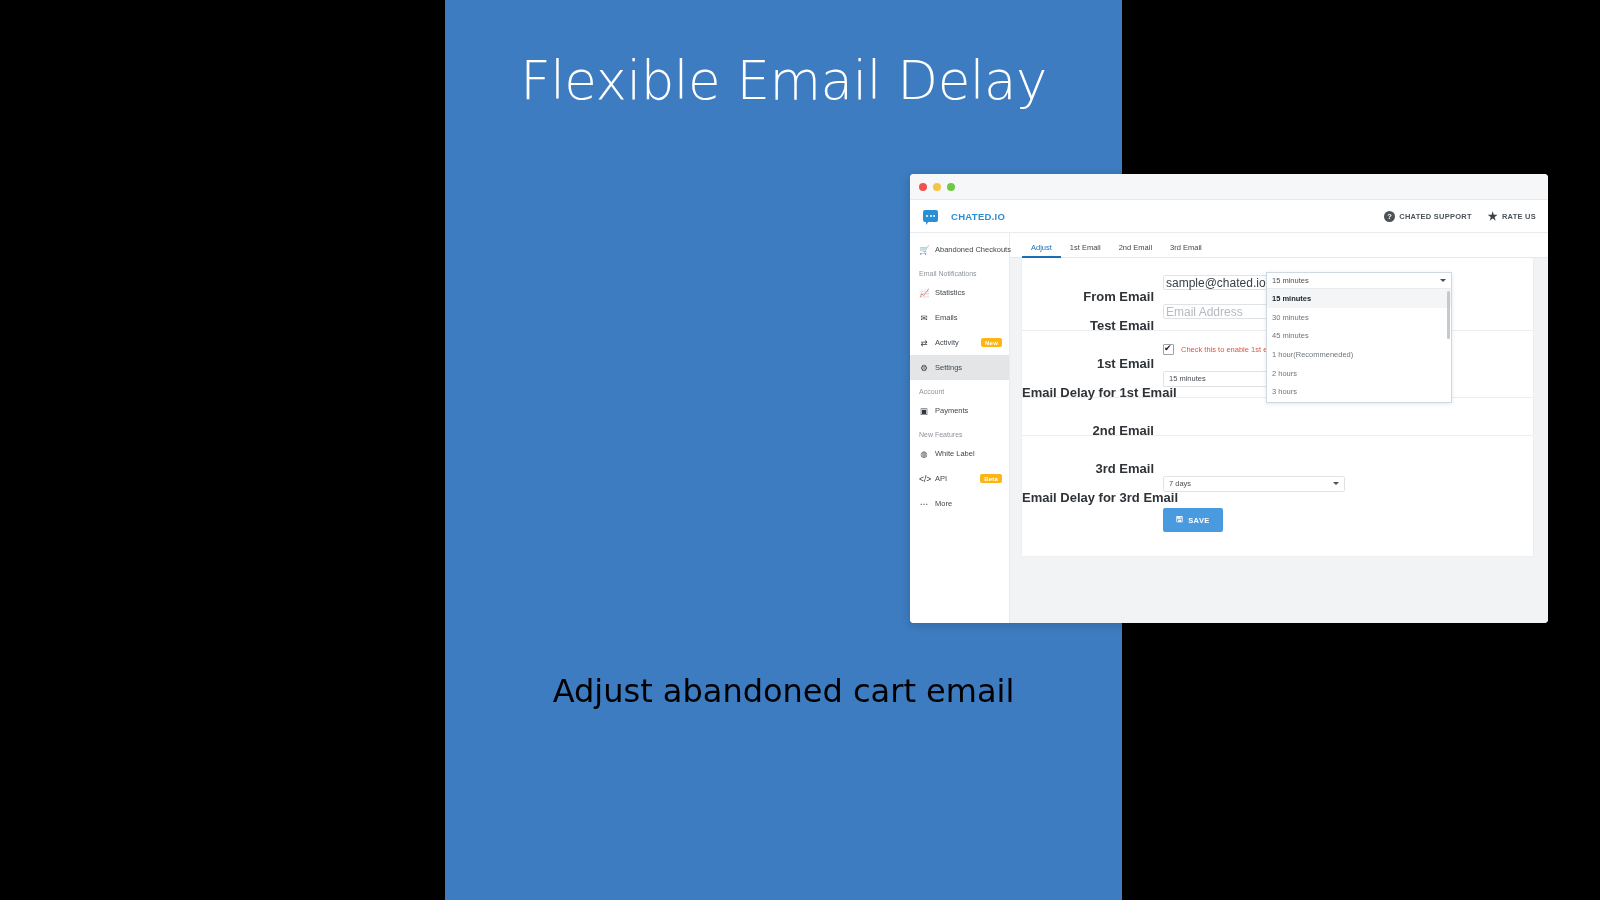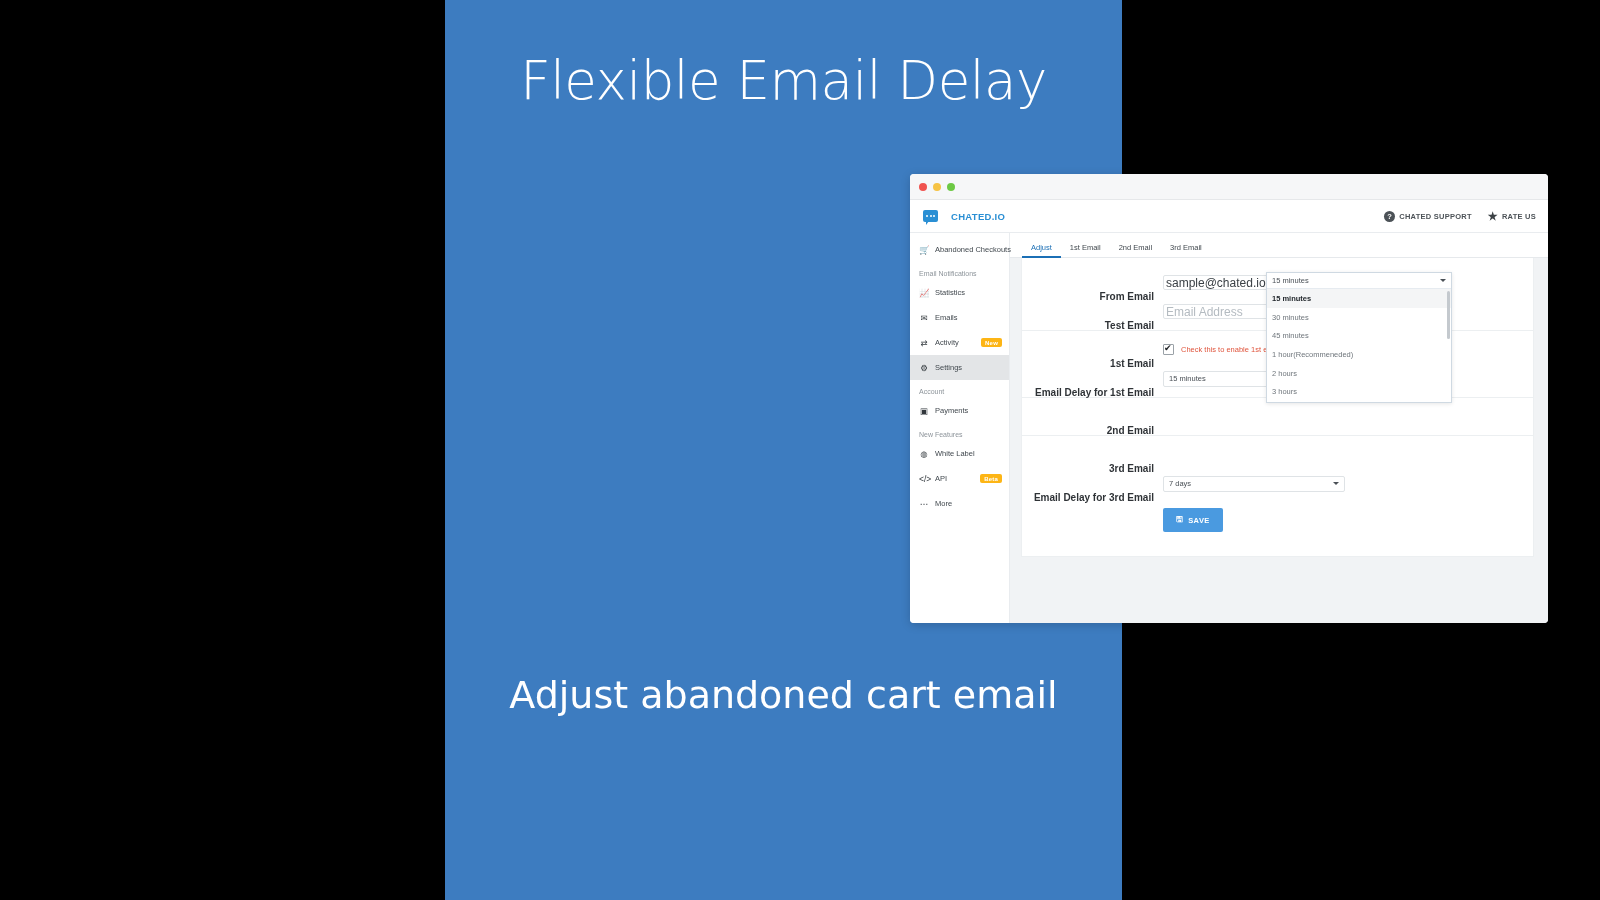--- a/index.html
+++ b/index.html
@@ -39,22 +39,22 @@
     line-height: 1.1;
     font-family: "DejaVu Sans", sans-serif;
     white-space: nowrap;
   }
   #caption {
     position: absolute;
     left: 0;
     top: 670px;
     width: 677px;
     text-align: center;
-    color: #ffffff;
-    font-size: 38px;
+    color: #000000;
+    font-size: 32px;
     font-weight: 400;
     line-height: 1.35;
     font-family: "DejaVu Sans", sans-serif;
   }
 
   
   #window {
     position: absolute;
     left: 465px;
     top: 174px;
@@ -199,21 +199,21 @@
   .frow {
     display: flex;
     align-items: center;
     padding: 0 0 0 0;
     height: 29px;
   }
   .flabel {
     width: 132px;
     text-align: right;
     padding-right: 9px;
-    font-size: 10px;
+    font-size: 13px;
     font-weight: bold;
     color: #2f3337;
     flex: 0 0 132px;
     white-space: nowrap;
     margin-top: 27px;
   }
   .finput {
     width: 182px;
     height: 15px;
     border: 1px solid #dfe3e6;

